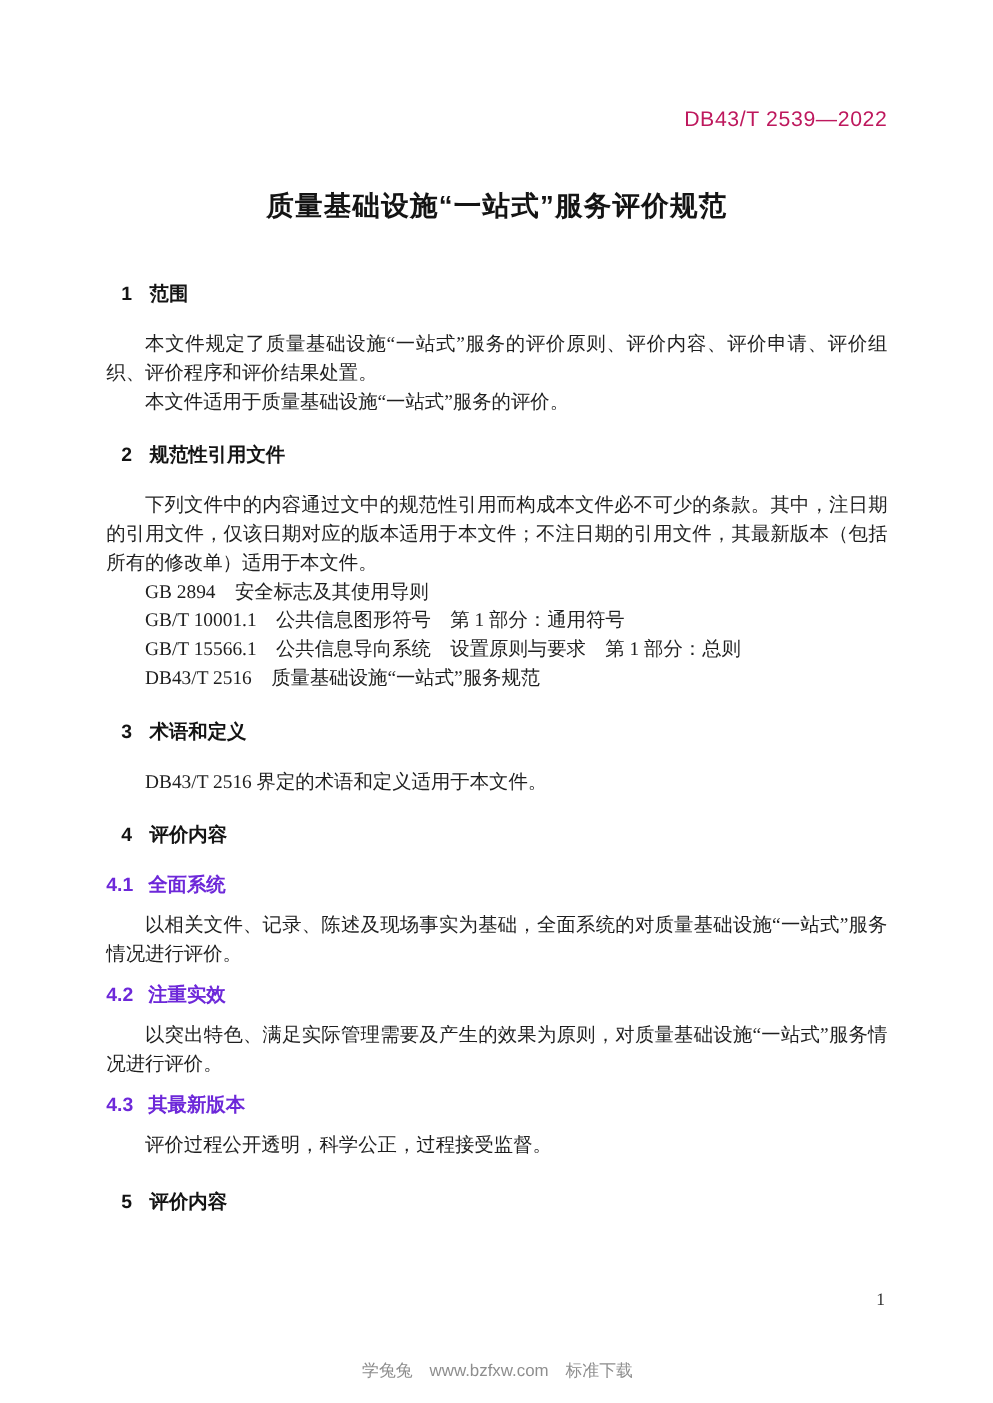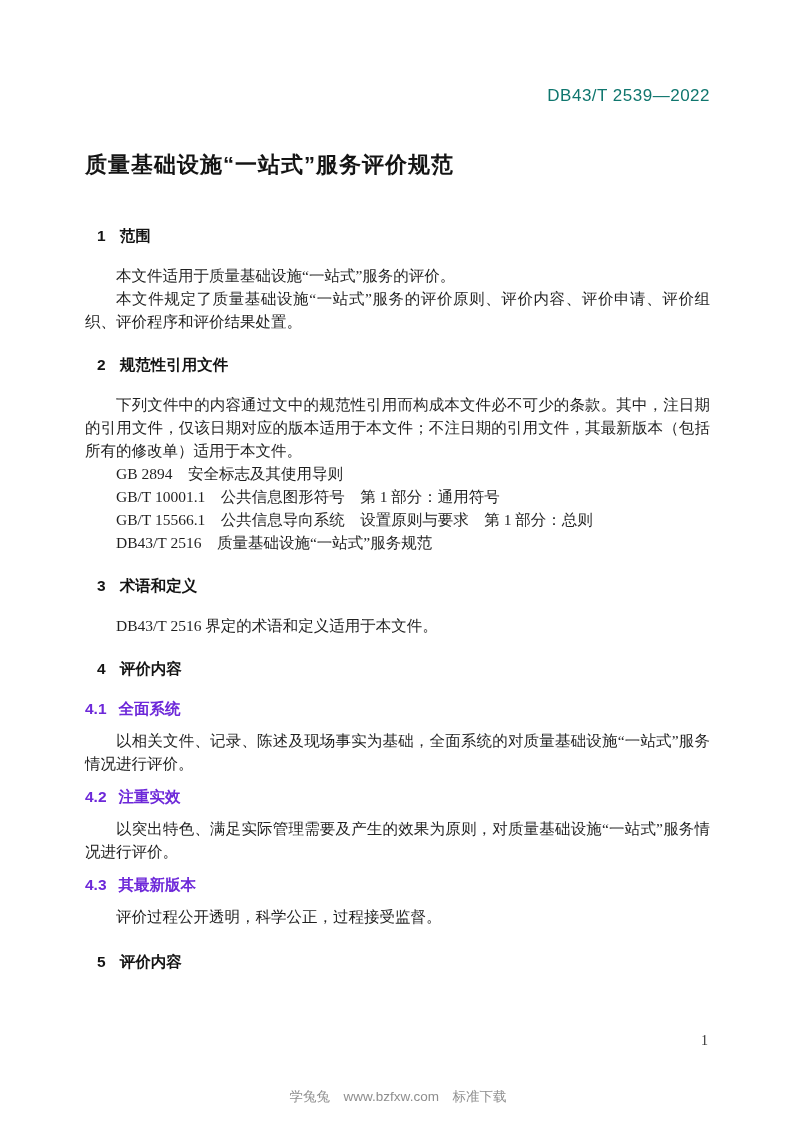--- a/index.html
+++ b/index.html
@@ -15,25 +15,26 @@
   }
   .flow { padding: 0 84px 0 85px; }
 
   .doc-number {
     padding-top: 86px;
     text-align: right;
     font-family: "Liberation Sans", "DejaVu Sans", sans-serif;
     font-size: 17px;
     line-height: 20px;
     letter-spacing: 0.5px;
-    color: #0f766e;
+    color: #be185d;
   }
 
   .title {
     margin: 44px 0 0 0;
+    text-align: center;
     font-family: "Liberation Sans", "DejaVu Sans", sans-serif;
     font-weight: bold;
     font-size: 22px;
     line-height: 30px;
     letter-spacing: 1px;
     color: #141414;
   }
 
   .sec-heading {
     margin: 20px 0 17px 12px;
@@ -96,22 +97,22 @@
 <div class="page">
   <div class="flow">
 
     <div class="doc-number">DB43/T 2539—2022</div>
 
     <h1 class="title">质量基础设施“一站式”服务评价规范</h1>
 
     <div class="sec-heading first">
       <span class="num">1</span><span>范围</span>
     </div>
+    <p class="body-text">本文件规定了质量基础设施“一站式”服务的评价原则、评价内容、评价申请、评价组织、评价程序和评价结果处置。</p>
     <p class="body-text">本文件适用于质量基础设施“一站式”服务的评价。</p>
-    <p class="body-text">本文件规定了质量基础设施“一站式”服务的评价原则、评价内容、评价申请、评价组织、评价程序和评价结果处置。</p>
 
     <div class="sec-heading">
       <span class="num">2</span><span>规范性引用文件</span>
     </div>
     <p class="body-text">下列文件中的内容通过文中的规范性引用而构成本文件必不可少的条款。其中，注日期的引用文件，仅该日期对应的版本适用于本文件；不注日期的引用文件，其最新版本（包括所有的修改单）适用于本文件。</p>
     <div class="ref-list">
       <p class="body-text">GB 2894　安全标志及其使用导则</p>
       <p class="body-text">GB/T 10001.1　公共信息图形符号　第 1 部分：通用符号</p>
       <p class="body-text">GB/T 15566.1　公共信息导向系统　设置原则与要求　第 1 部分：总则</p>
       <p class="body-text">DB43/T 2516　质量基础设施“一站式”服务规范</p>

